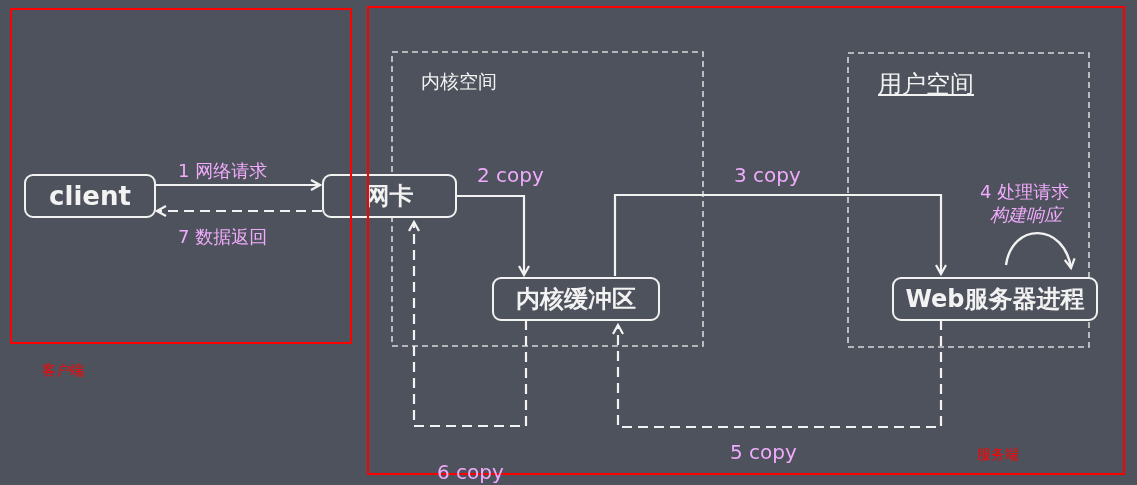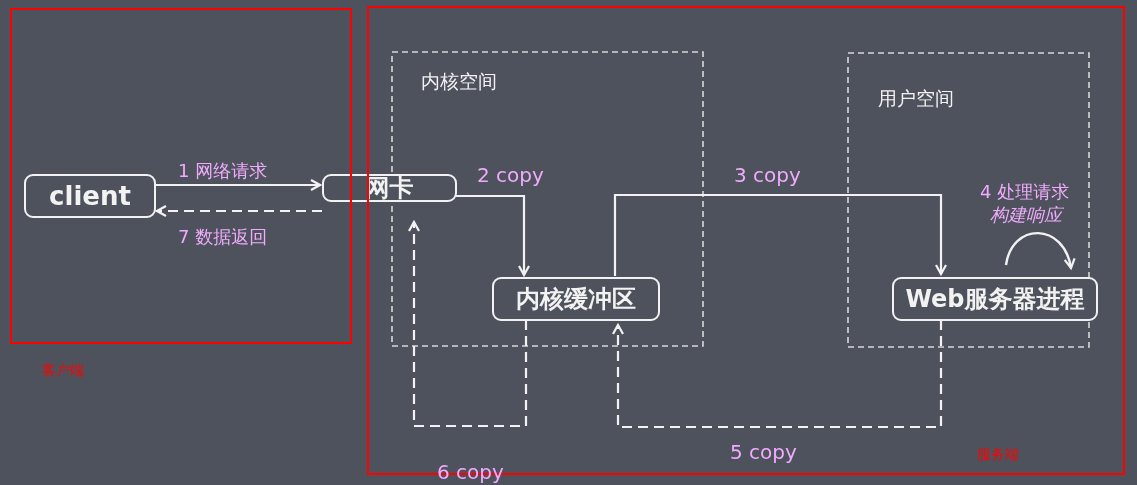--- a/index.html
+++ b/index.html
@@ -38,37 +38,37 @@
   <path d="M1006,265 C1012,222 1064,222 1071,268" fill="none" stroke="#f2f2f2" stroke-width="2.4" marker-end="url(#arr)"></path>
 
   <polyline points="941,320 941,427 618,427 618,325" fill="none" stroke="#f2f2f2" stroke-width="2.2" stroke-dasharray="10,6" marker-end="url(#arr)"></polyline>
 
   <polyline points="526,320 526,426 414,426 414,222" fill="none" stroke="#f2f2f2" stroke-width="2.2" stroke-dasharray="10,6" marker-end="url(#arr)"></polyline>
 </svg>
 
 <div class="node" style="left:24px;top:174px;width:132px;height:44px;font-size:26px;">
   <span>client</span>
 </div>
-<div class="node" style="left:322px;top:174px;width:135px;height:28px;font-size:24px;background:#4e525c;">
+<div class="node" style="left:322px;top:174px;width:135px;height:44px;font-size:24px;background:#4e525c;">
   <span>网卡</span>
 </div>
 <div class="node" style="left:492px;top:277px;width:168px;height:44px;font-size:24px;background:#4e525c;">
   <span>内核缓冲区</span>
 </div>
 <div class="node" style="left:892px;top:277px;width:206px;height:44px;font-size:24px;background:#4e525c;">
   <span>Web服务器进程</span>
 </div>
 
 <svg width="1137" height="485" style="pointer-events:none;">
   <line x1="351" y1="174" x2="351" y2="218" stroke="#ff0000" stroke-width="2"></line>
   <line x1="368" y1="174" x2="368" y2="218" stroke="#ff0000" stroke-width="2"></line>
 </svg>
 
 <div class="lbl white" style="left:421px;top:72px;font-size:19px;">内核空间</div>
-<div class="lbl white" style="left:878px;top:89px;font-size:19px;">用户空间</div>
+<div class="lbl white" style="left:878px;top:72px;font-size:24px;text-decoration:underline;">用户空间</div>
 
 <div class="lbl orange" style="left:178px;top:162px;font-size:18px;">1 网络请求</div>
 <div class="lbl orange" style="left:178px;top:228px;font-size:18px;">7 数据返回</div>
 <div class="lbl orange" style="left:477px;top:165px;font-size:20px;">2 copy</div>
 <div class="lbl orange" style="left:734px;top:165px;font-size:20px;">3 copy</div>
 <div class="lbl orange" style="left:980px;top:183px;font-size:18px;">4 处理请求</div>
 <div class="lbl orange" style="left:990px;top:206px;font-size:18px;font-style:italic;">构建响应</div>
 <div class="lbl orange" style="left:730px;top:442px;font-size:20px;">5 copy</div>
 <div class="lbl orange" style="left:437px;top:442px;font-size:20px;margin-top:20px;">6 copy</div>
 

